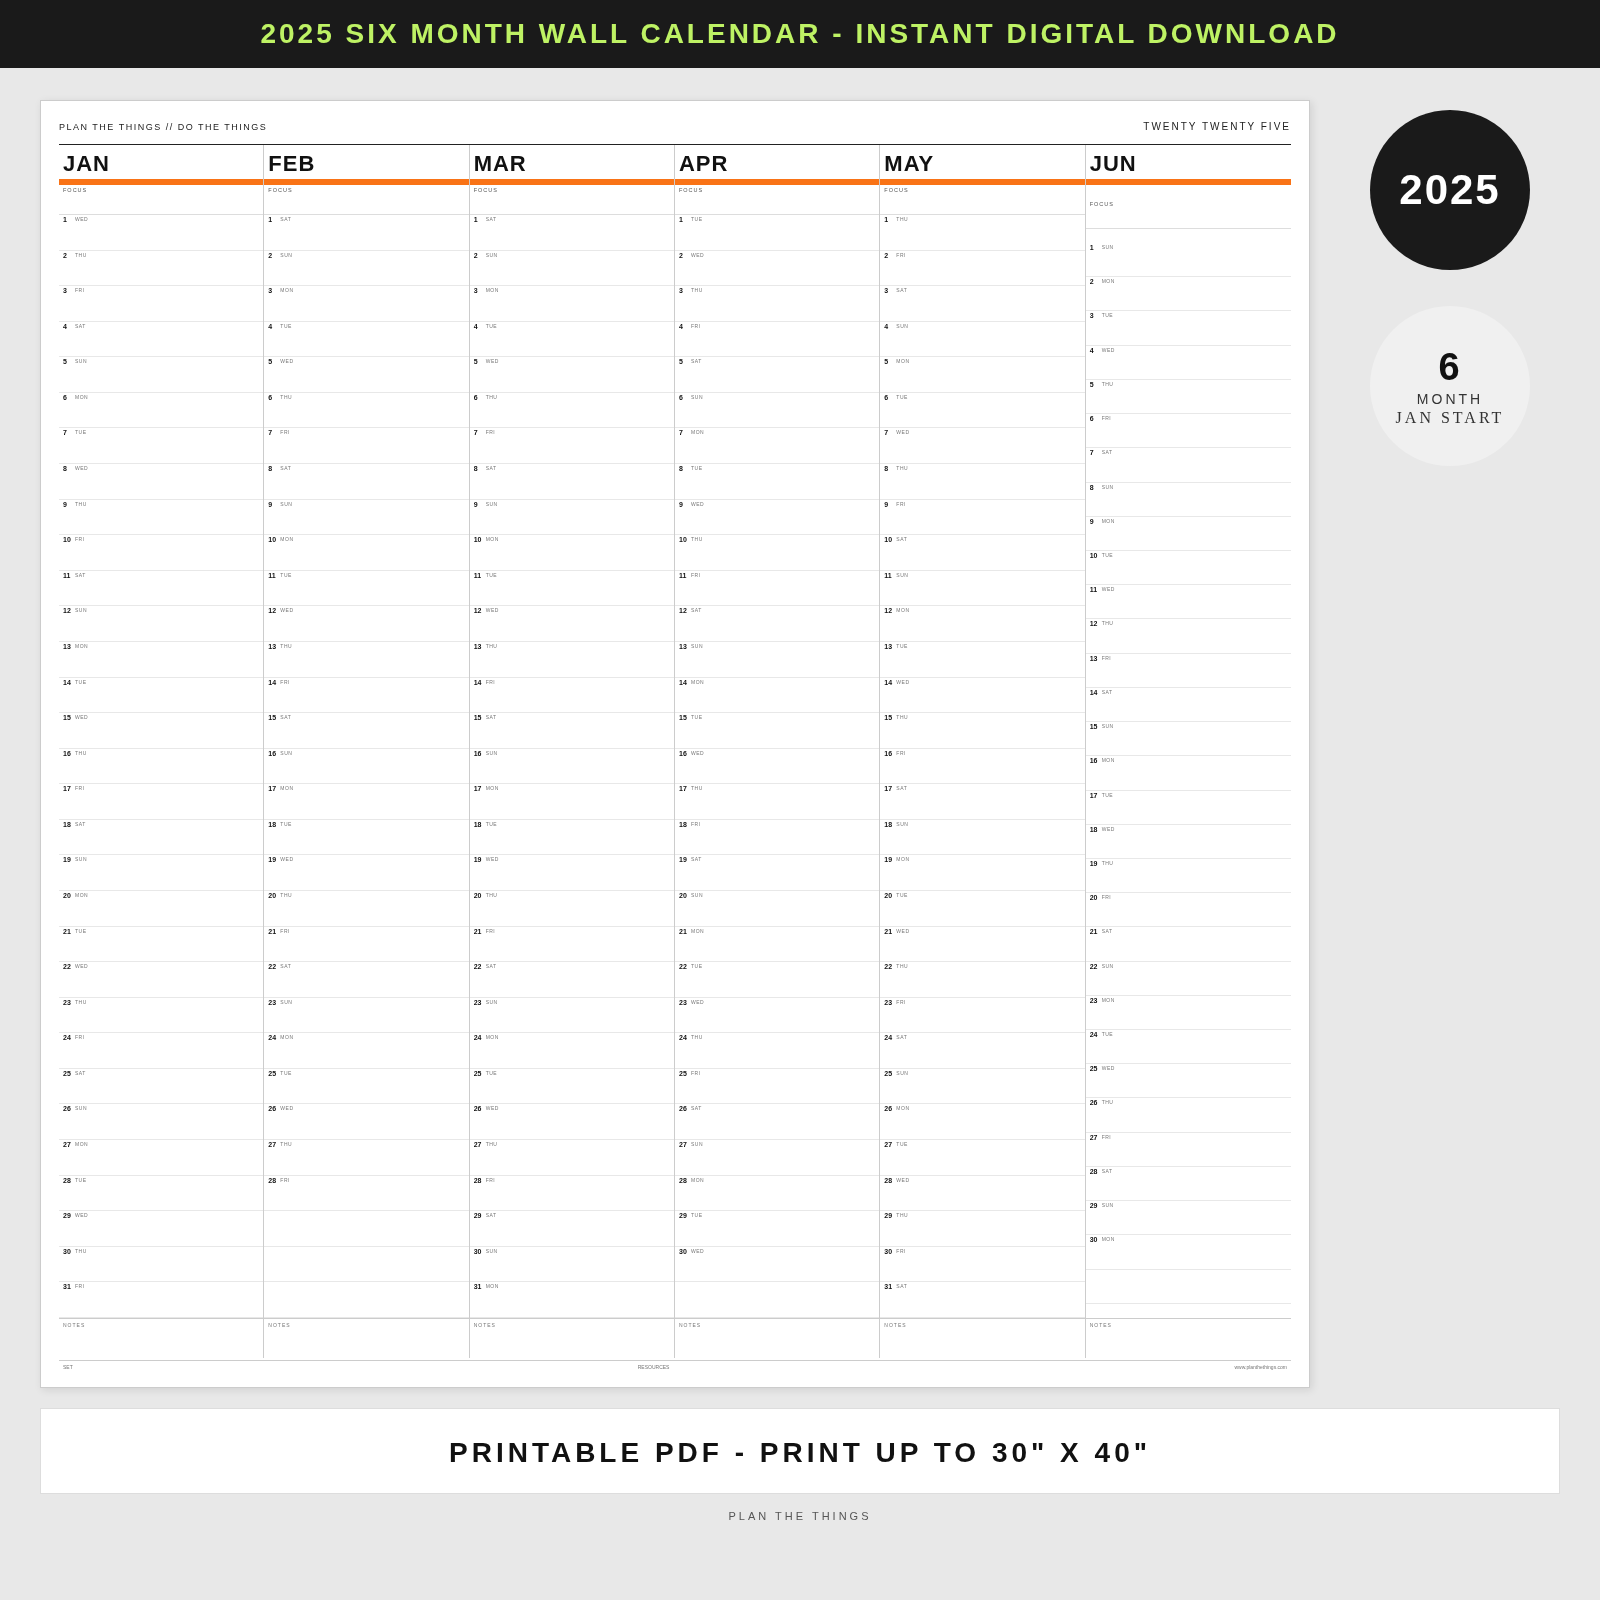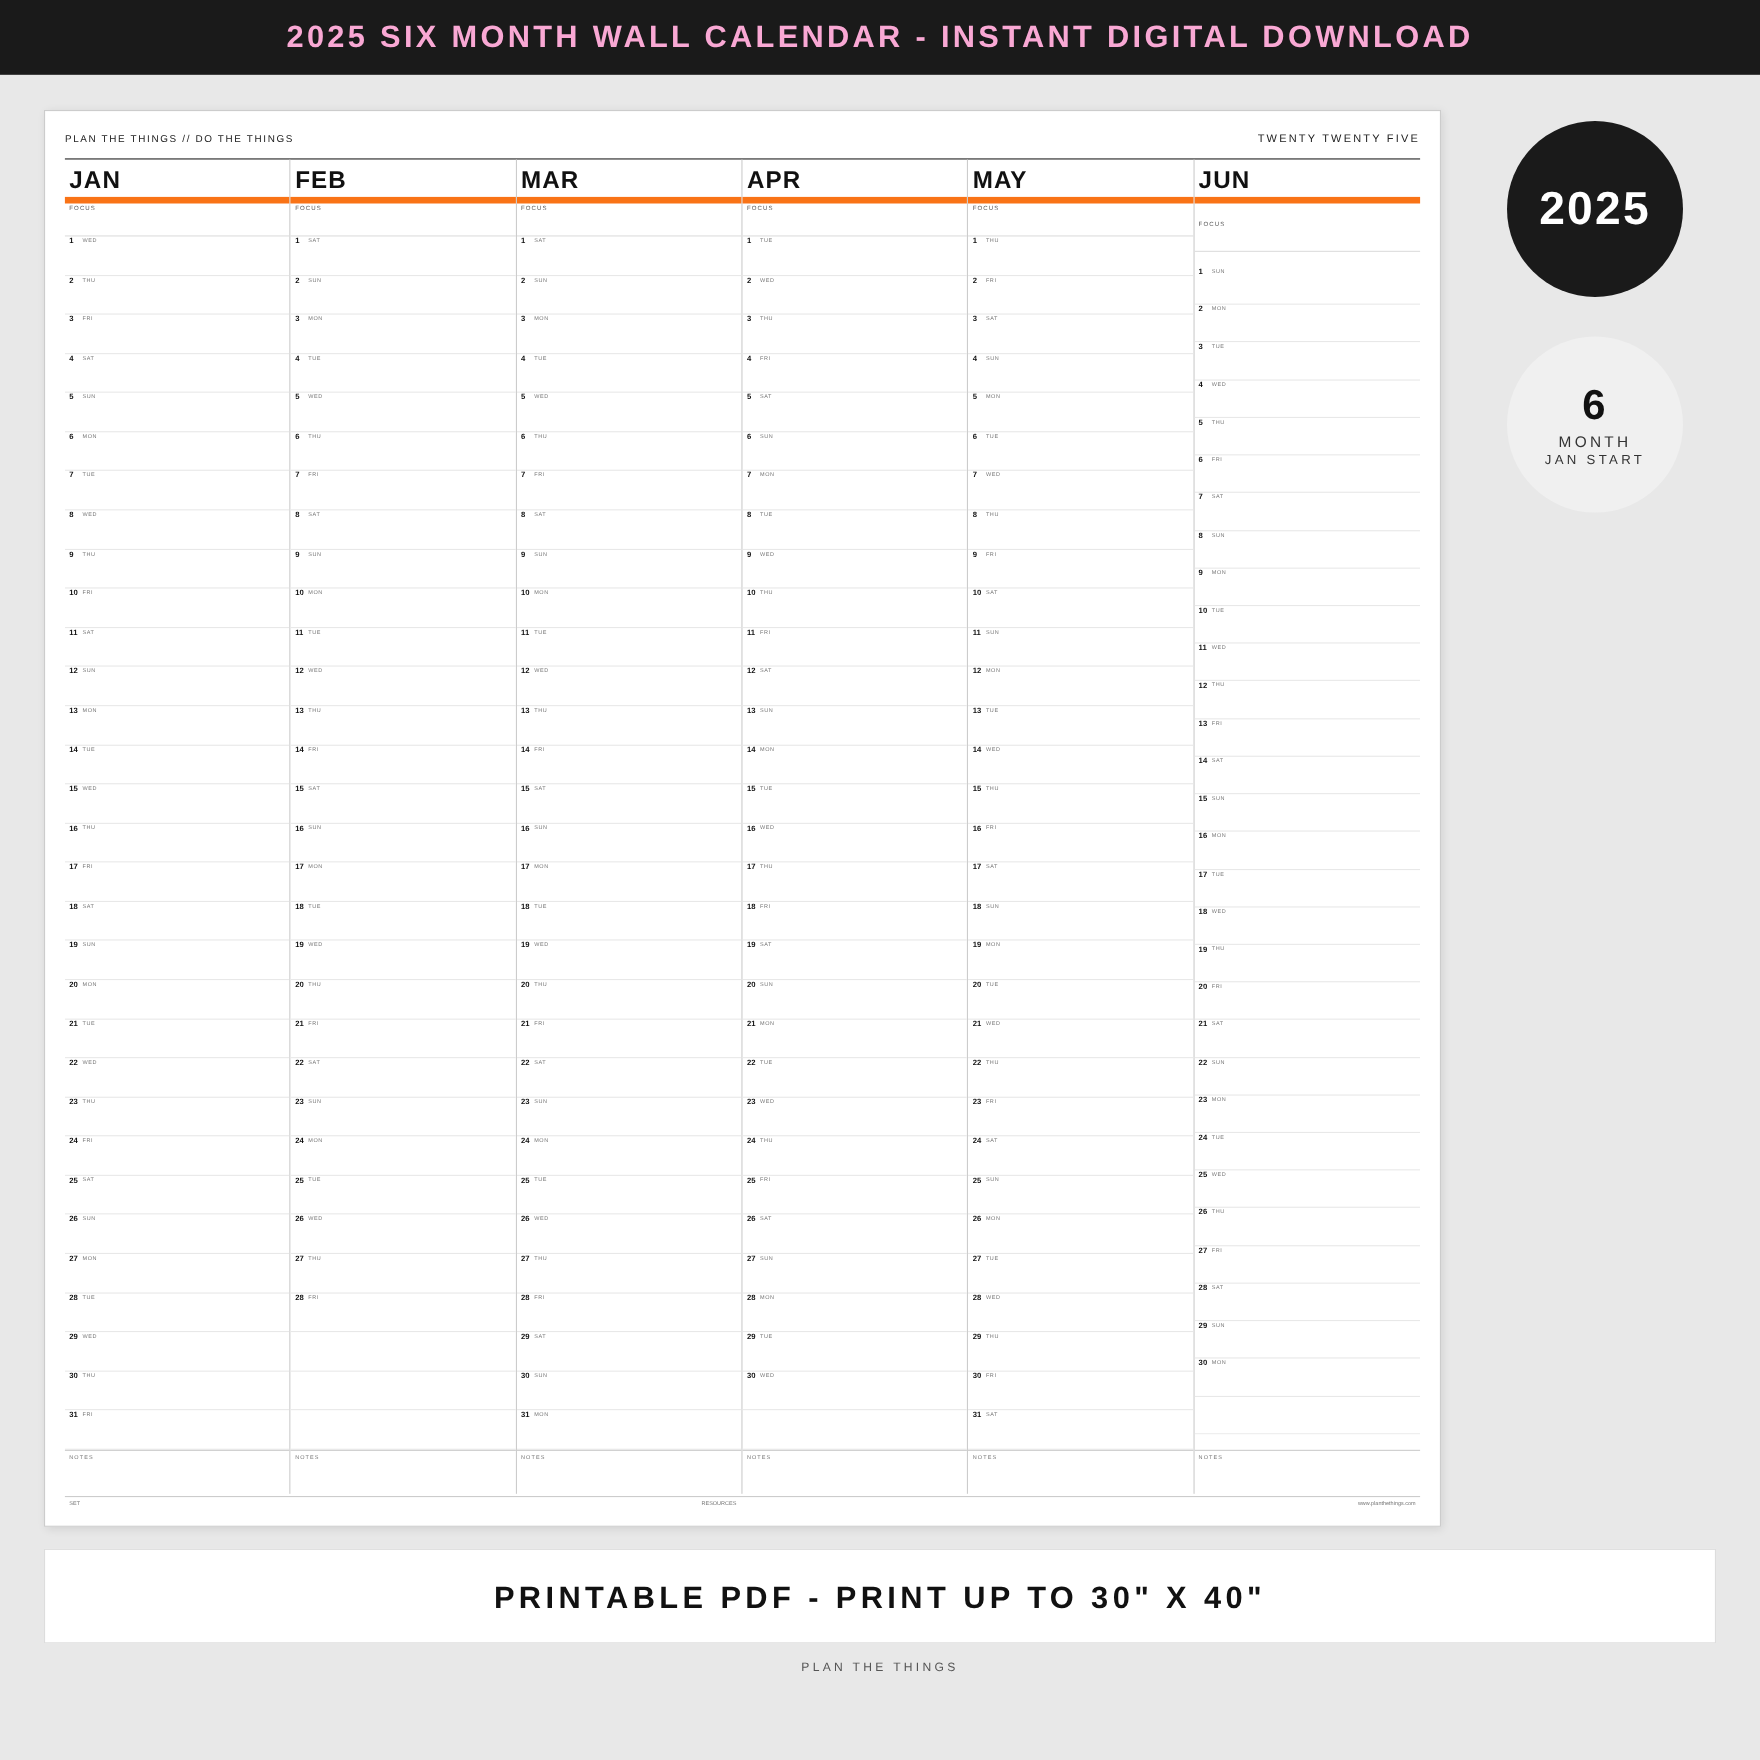--- a/index.html
+++ b/index.html
@@ -7,21 +7,21 @@
       width: 1600px;
       height: 1600px;
       background: #e8e8e8;
       font-family: 'Arial', sans-serif;
       overflow: hidden;
     }
 
     
     .top-banner {
       background: #1a1a1a;
-      color: #f9a8d4;
+      color: #bef264;
       text-align: center;
       padding: 18px 0;
       font-size: 28px;
       font-weight: 700;
       letter-spacing: 3px;
       text-transform: uppercase;
     }
 
     
     .main-area {
@@ -210,25 +210,26 @@
 
     .month-badge-label {
       font-size: 14px;
       font-weight: 400;
       letter-spacing: 3px;
       text-transform: uppercase;
       color: #333;
     }
 
     .month-badge-sub {
-      font-size: 12px;
+      font-size: 16px;
       font-weight: 400;
       letter-spacing: 3px;
       text-transform: uppercase;
       color: #333;
+      font-family: Liberation Serif, serif;
     }
 
     
     .bottom-banner {
       background: #fff;
       text-align: center;
       padding: 28px 0 24px 0;
       margin: 20px 40px 0 40px;
       border: 1px solid #ddd;
     }

